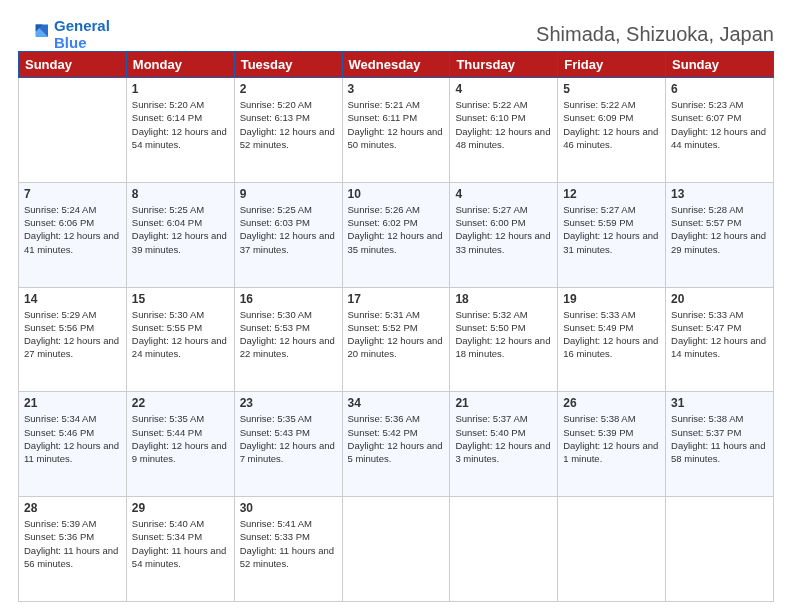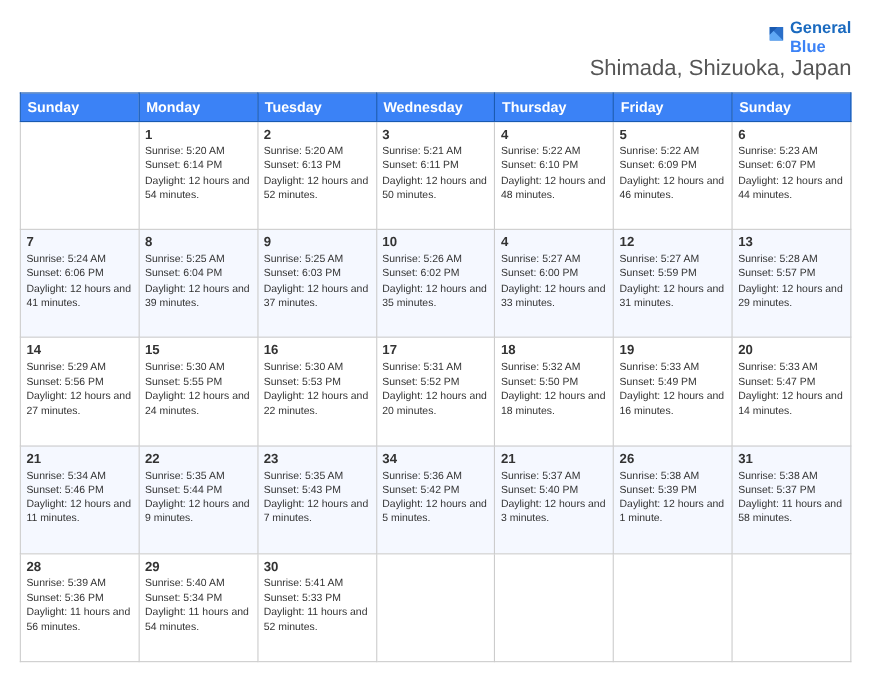--- a/index.html
+++ b/index.html
@@ -13,23 +13,21 @@
     .page {
       width: 792px;
       height: 612px;
       padding: 18px 18px 10px 18px;
       display: flex;
       flex-direction: column;
     }
     .header {
       display: flex;
       justify-content: space-between;
-      align-items: flex-end;
-      margin-bottom: 10px;
-      flex-direction: column;
+      align-items: center;
     }
     .logo {
       display: flex;
       align-items: center;
       gap: 4px;
     }
     .logo-text {
       font-size: 15px;
       font-weight: bold;
       color: #333;
@@ -56,21 +54,21 @@
       color: #555;
     }
     .calendar {
       flex: 1;
       border: 1px solid #ccc;
       border-collapse: collapse;
       width: 100%;
       table-layout: fixed;
     }
     .calendar th {
-      background: #3b82f6;
+      background: #b91c1c;
       color: #fff;
       text-align: left;
       padding: 5px 6px;
       font-size: 13px;
       border: 1px solid #1a5ab0;
     }
     .calendar td {
       border: 1px solid #ccc;
       vertical-align: top;
       padding: 4px 5px;

